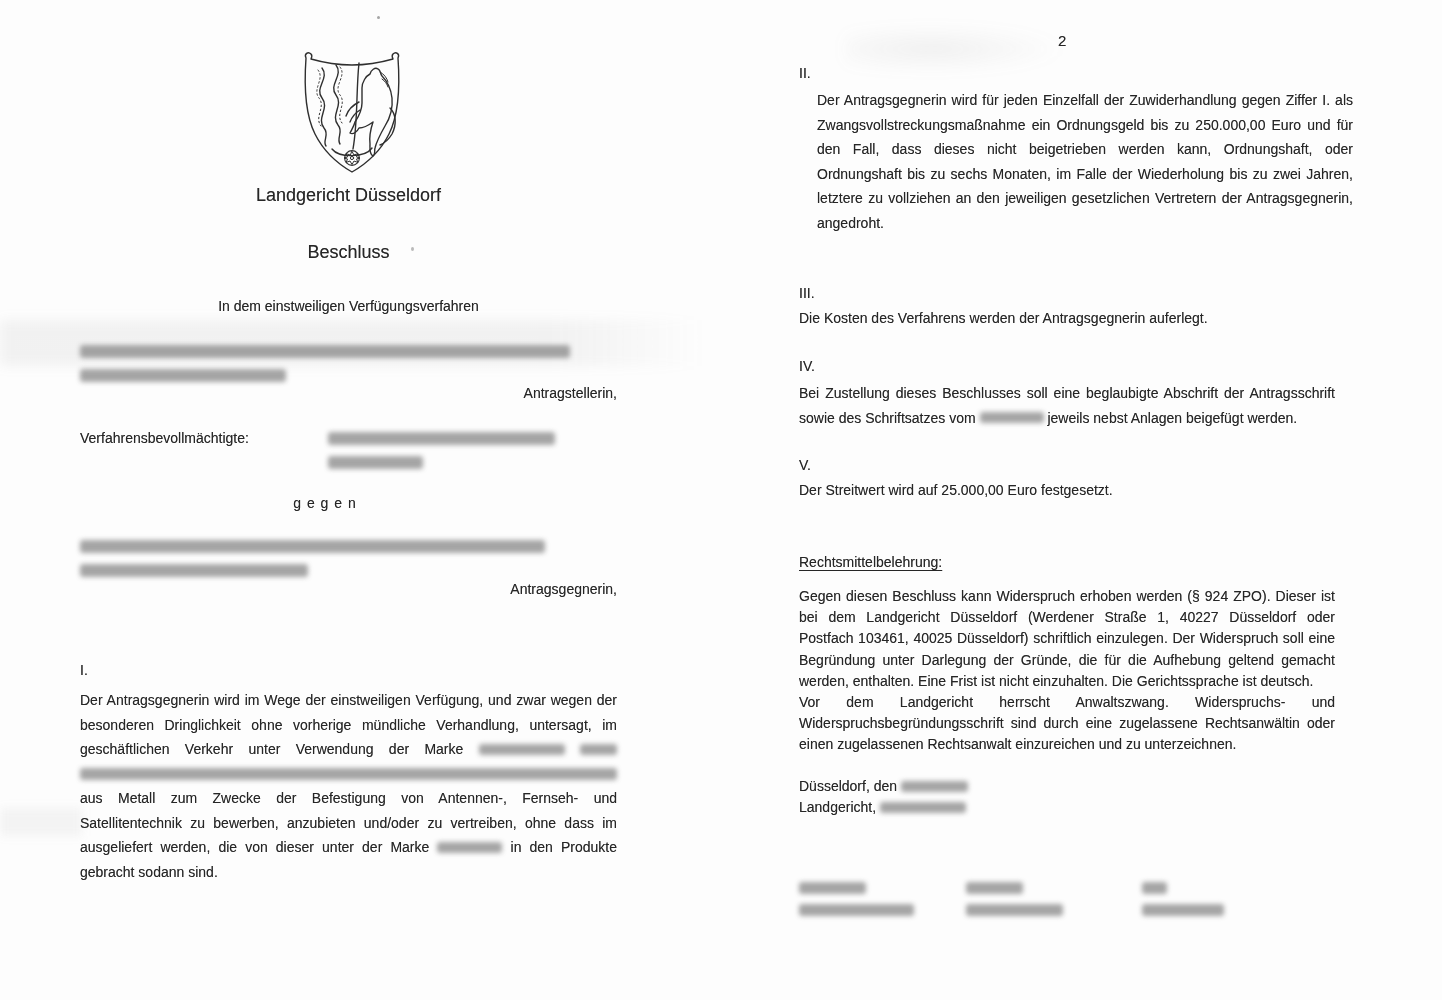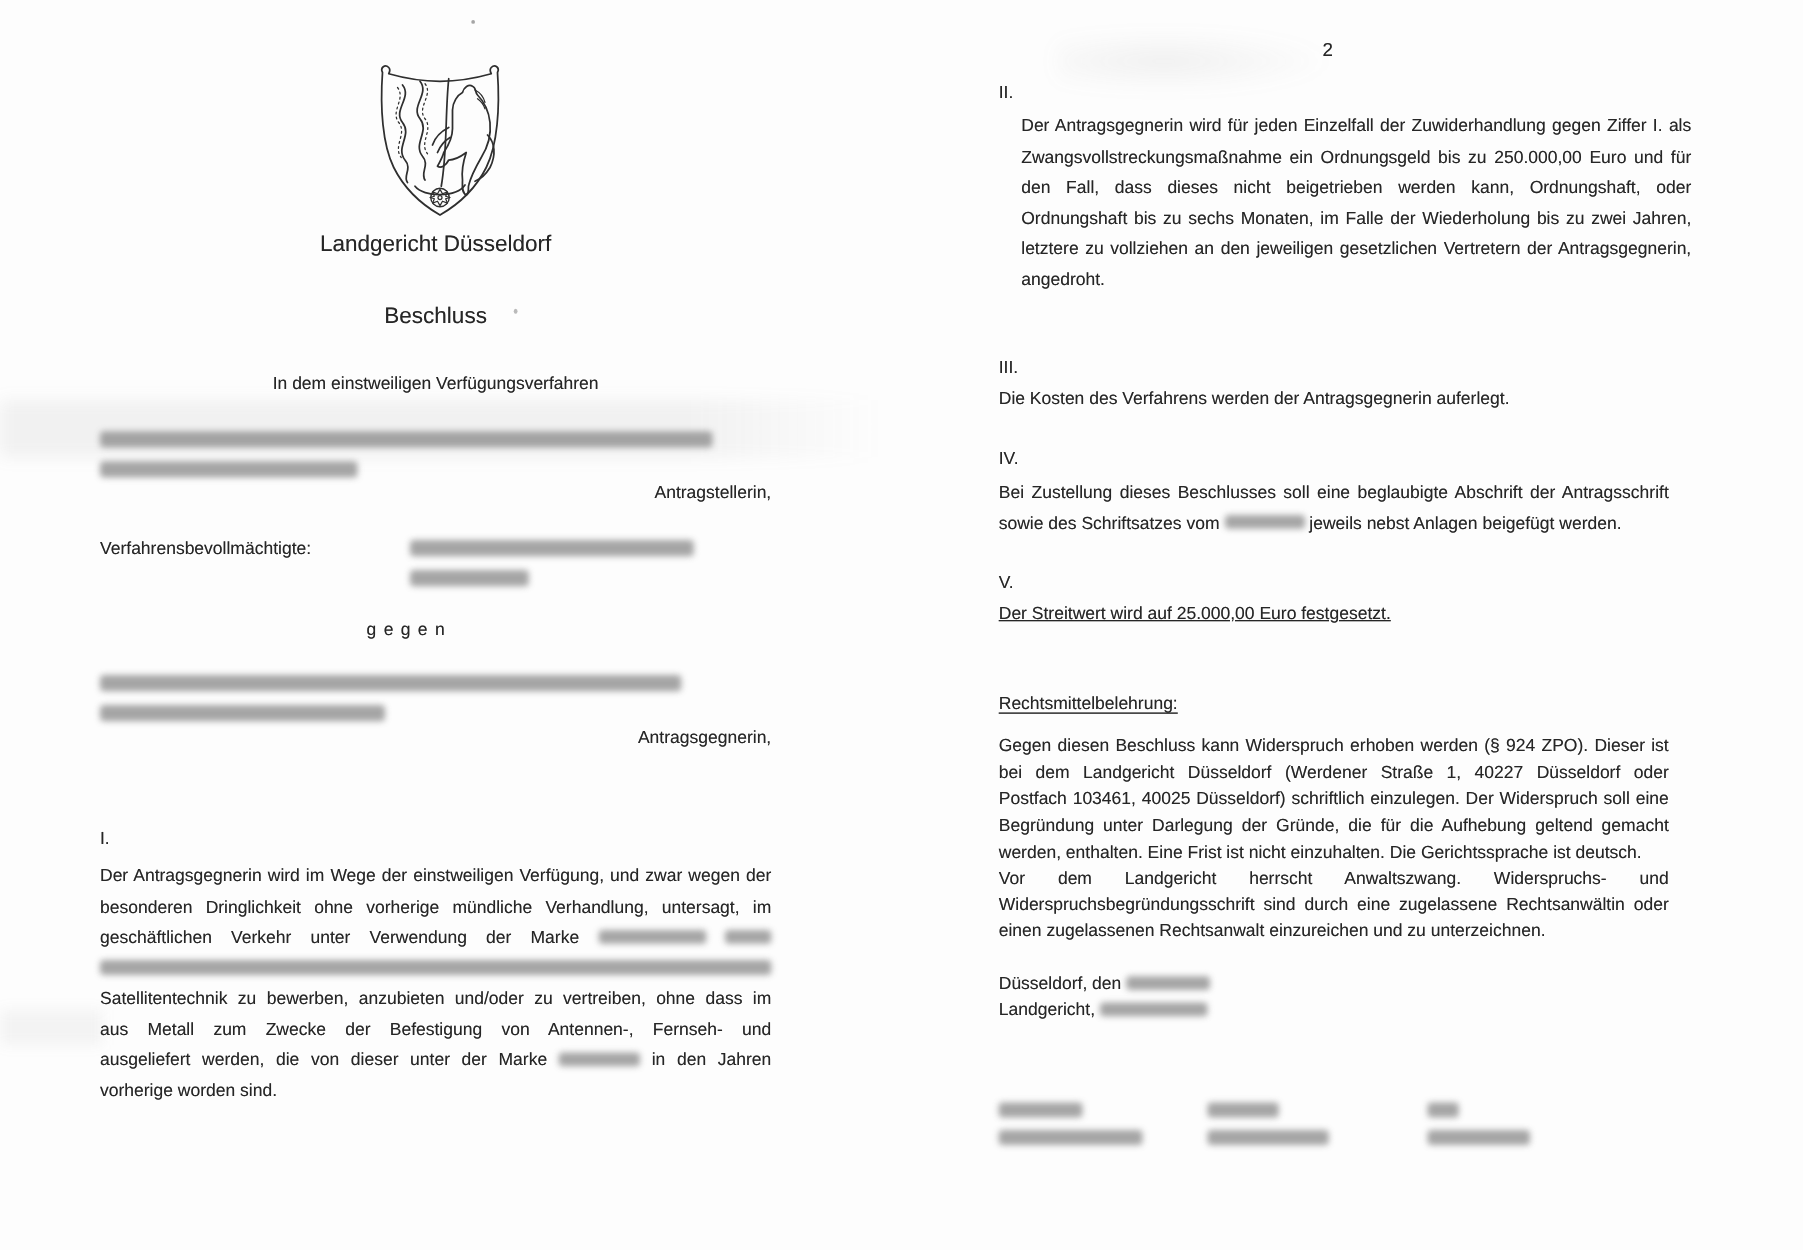--- a/index.html
+++ b/index.html
@@ -89,24 +89,24 @@
   <div class="redact redact-block" style="left:0;top:540px;width:465px;"></div>
   <div class="redact redact-block" style="left:0;top:564px;width:228px;"></div>
   <div class="abs txt right" style="top:581px;">Antragsgegnerin,</div>
 
   <div class="abs txt" style="left:0;top:662px;">I.</div>
   <div class="abs txt" style="left:0;top:688px;width:537px;">
     <div class="ln j">Der Antragsgegnerin wird im Wege der einstweiligen Verfügung, und zwar wegen der</div>
     <div class="ln j">besonderen Dringlichkeit ohne vorherige mündliche Verhandlung, untersagt, im</div>
     <div class="ln j"><span>geschäftlichen Verkehr unter Verwendung der Marke</span> <span class="redact redact-inline" style="width:86px;"></span> <span class="redact redact-inline" style="width:37px;"></span></div>
     <div class="ln"><span class="redact redact-inline" style="width:537px;height:12px;"></span></div>
+    <div class="ln j">aus Metall zum Zwecke der Befestigung von Antennen-, Fernseh- und</div>
     <div class="ln j">Satellitentechnik zu bewerben, anzubieten und/oder zu vertreiben, ohne dass im</div>
-    <div class="ln j">aus Metall zum Zwecke der Befestigung von Antennen-, Fernseh- und</div>
-    <div class="ln j"><span>ausgeliefert werden, die von dieser unter der Marke</span> <span class="redact redact-inline" style="width:65px;"></span> <span>in den Jahren</span></div>
-    <div class="ln">vorherige worden sind.</div>
+    <div class="ln j"><span>ausgeliefert werden, die von dieser unter der Marke</span> <span class="redact redact-inline" style="width:65px;"></span> <span>in den Produkte</span></div>
+    <div class="ln">gebracht sodann sind.</div>
   </div>
 </div>
 
 <div class="page" id="page2">
 
   <div class="abs txt" style="left:259px;top:32px;font-size:15px;">2</div>
 
   <div class="abs txt" style="left:0;top:65px;">II.</div>
   <div class="abs txt lh246" style="left:0;top:88px;width:536px;margin-left:18px;">
     <div class="ln j">Der Antragsgegnerin wird für jeden Einzelfall der Zuwiderhandlung gegen Ziffer I. als</div>
@@ -120,21 +120,21 @@
   <div class="abs txt" style="left:0;top:285px;">III.</div>
   <div class="abs txt" style="left:0;top:310px;width:536px;">Die Kosten des Verfahrens werden der Antragsgegnerin auferlegt.</div>
 
   <div class="abs txt" style="left:0;top:358px;">IV.</div>
   <div class="abs txt lh246" style="left:0;top:381px;width:536px;">
     <div class="ln j">Bei Zustellung dieses Beschlusses soll eine beglaubigte Abschrift der Antragsschrift</div>
     <div class="ln"><span>sowie des Schriftsatzes vom</span> <span class="redact redact-inline" style="width:64px;"></span> <span>jeweils nebst Anlagen beigefügt werden.</span></div>
   </div>
 
   <div class="abs txt" style="left:0;top:457px;">V.</div>
-  <div class="abs txt" style="left:0;top:482px;width:536px;text-decoration:underline;">Der Streitwert wird auf 25.000,00 Euro festgesetzt.</div>
+  <div class="abs txt" style="left:0;top:482px;width:536px;">Der Streitwert wird auf 25.000,00 Euro festgesetzt.</div>
 
   <div class="abs txt bold underline" style="left:0;top:554px;">Rechtsmittelbelehrung:</div>
   <div class="abs txt lh212" style="left:0;top:586px;width:536px;">
     <div class="ln j">Gegen diesen Beschluss kann Widerspruch erhoben werden (§ 924 ZPO). Dieser ist</div>
     <div class="ln j">bei dem Landgericht Düsseldorf (Werdener Straße 1, 40227 Düsseldorf oder</div>
     <div class="ln j">Postfach 103461, 40025 Düsseldorf) schriftlich einzulegen. Der Widerspruch soll eine</div>
     <div class="ln j">Begründung unter Darlegung der Gründe, die für die Aufhebung geltend gemacht</div>
     <div class="ln">werden, enthalten. Eine Frist ist nicht einzuhalten. Die Gerichtssprache ist deutsch.</div>
     <div class="ln j">Vor dem Landgericht herrscht Anwaltszwang. Widerspruchs- und</div>
     <div class="ln j">Widerspruchsbegründungsschrift sind durch eine zugelassene Rechtsanwältin oder</div>

